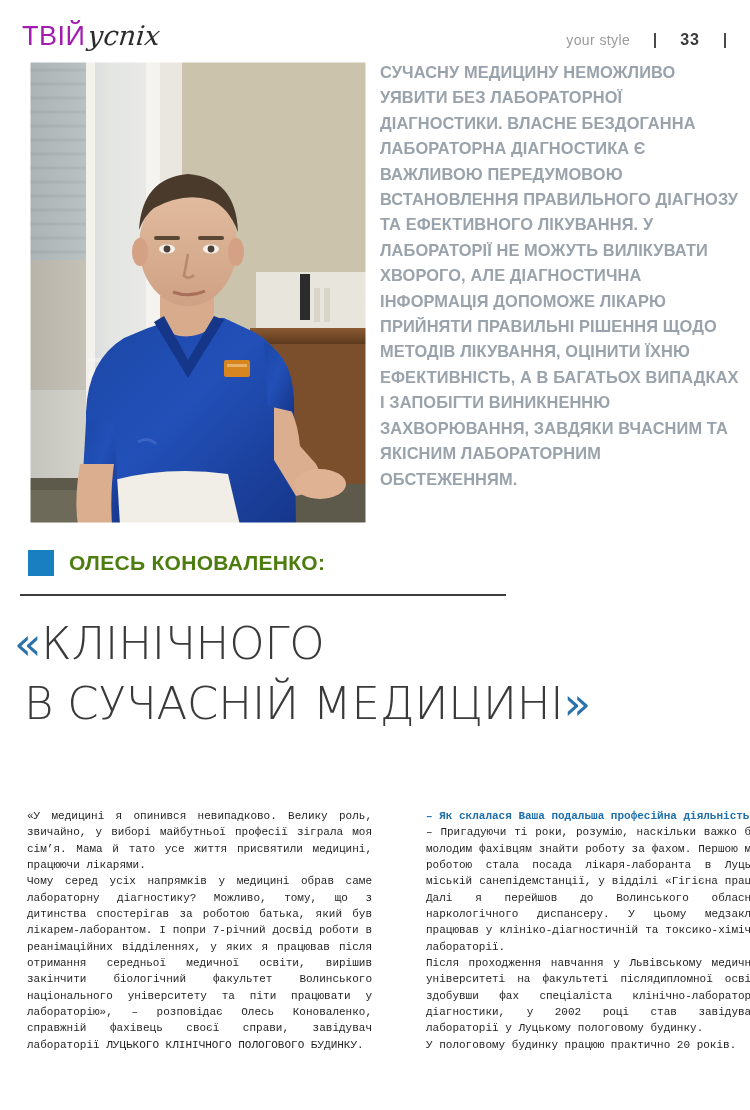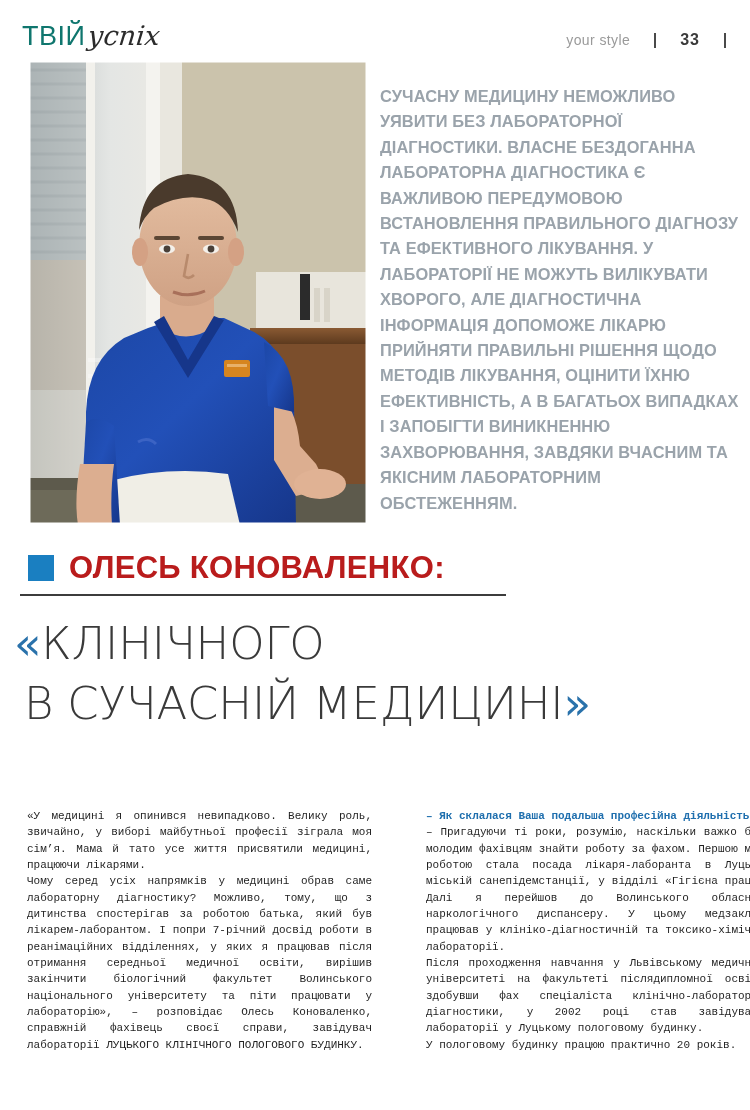--- a/index.html
+++ b/index.html
@@ -8,21 +8,21 @@
     background:#ffffff;
     font-family:"Liberation Sans","DejaVu Sans",sans-serif;
     position:relative;overflow:hidden;
     -webkit-font-smoothing:antialiased;
   }
   .page{position:relative;width:750px;height:1110px;}
 
   
   .masthead{position:absolute;left:22px;top:20px;display:flex;align-items:baseline;}
   .masthead .mast-caps{
-    font-size:27px;letter-spacing:.5px;color:#0f766e;
+    font-size:27px;letter-spacing:.5px;color:#a21caf;
     font-family:"Liberation Sans","DejaVu Sans",sans-serif;font-weight:400;
   }
   .masthead .mast-script{
     font-size:27px;color:#2b2b2b;margin-left:3px;
     font-family:"DejaVu Serif","Liberation Serif",serif;
     font-style:italic;font-weight:400;transform:skewX(-6deg);display:inline-block;
   }
   .folio{position:absolute;right:24px;top:31px;display:flex;align-items:center;gap:24px;}
   .folio .folio-label{font-size:14px;color:#9a9a9a;letter-spacing:.4px;}
   .folio .folio-num{font-size:16px;color:#3a3a3a;font-weight:bold;letter-spacing:1px;}
@@ -34,29 +34,28 @@
     overflow:hidden;background:#cfc9bb;
   }
   .photo svg{display:block;width:340px;height:465px;}
 
   
   .intro{
     position:absolute;left:380px;top:60px;width:362px;
     color:#9aa3ab;font-size:16.4px;line-height:25.4px;
     letter-spacing:.1px;font-weight:600;text-transform:uppercase;
     font-family:"Liberation Sans","DejaVu Sans",sans-serif;
-    margin-top:24px;
   }
   .intro p{margin:0;}
 
   
   .namebar{position:absolute;left:28px;top:550px;display:flex;align-items:center;}
   .namebar .marker{width:26px;height:26px;background:#1a7fc1;display:inline-block;margin-right:15px;}
   .namebar .nm{
-    font-size:31px;font-weight:bold;color:#b91c1c;letter-spacing:.3px;
+    font-size:21px;font-weight:bold;color:#4d7c0f;letter-spacing:.3px;
     font-family:"Liberation Sans","DejaVu Sans",sans-serif;
   }
   .rule{position:absolute;left:20px;top:594px;width:486px;height:2px;background:#3c3c3c;}
 
   
   .headline{
     position:absolute;left:14px;top:614px;width:726px;
     font-family:"DejaVu Sans","Liberation Sans",sans-serif;
     font-weight:300;color:#3a3a3a;
     font-size:45px;line-height:60px;letter-spacing:-.2px;

